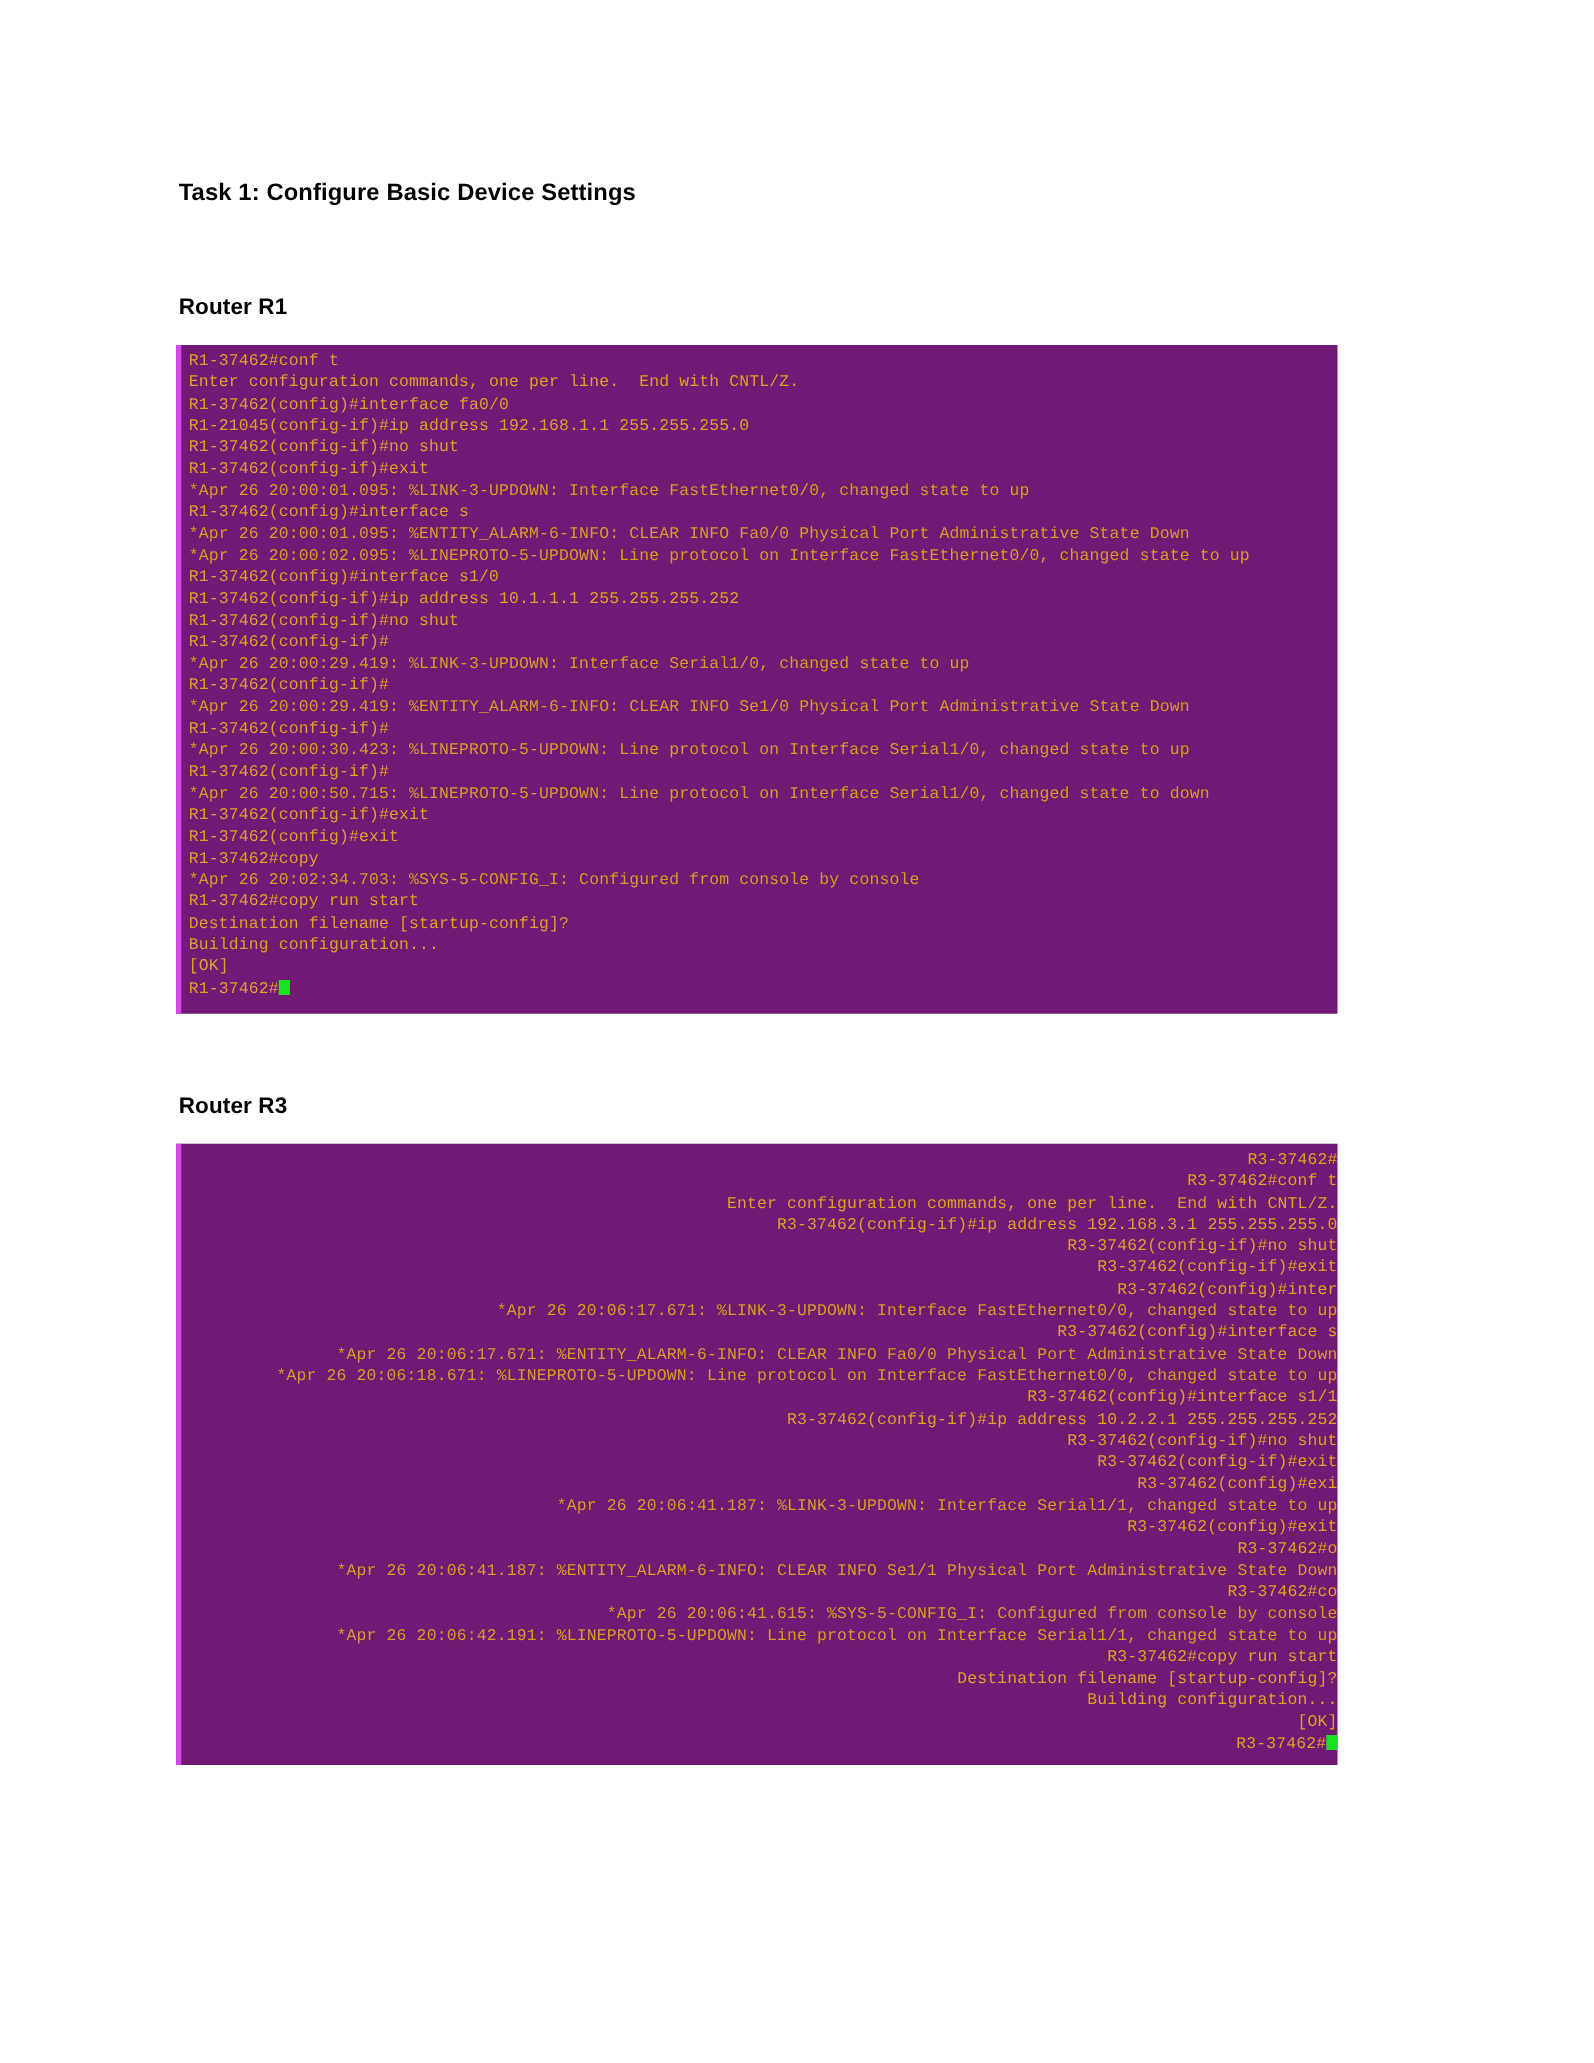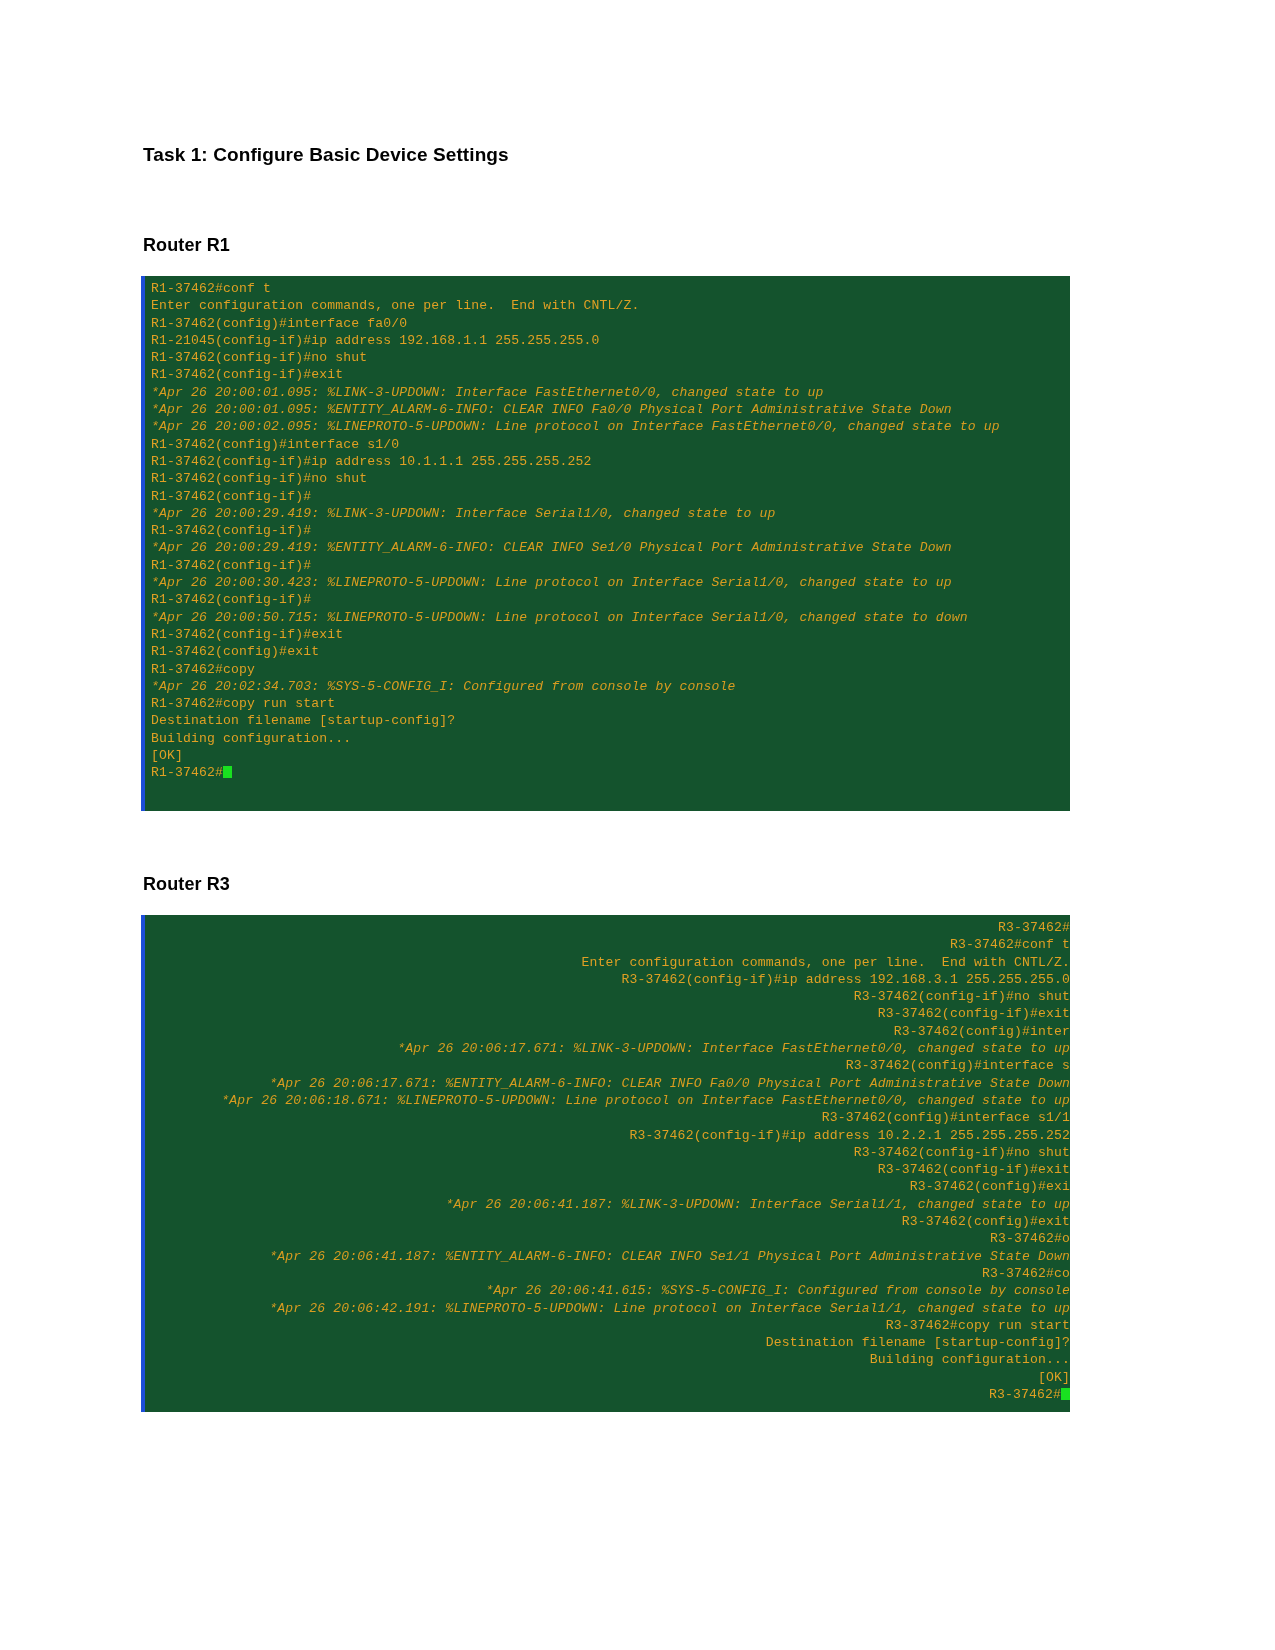--- a/index.html
+++ b/index.html
@@ -39,24 +39,24 @@
     font-weight: bold;
     letter-spacing: 0.1px;
     color: #010101;
     white-space: nowrap;
   }
   #heading-r1 { top: 235px; }
   #heading-r3 { top: 874px; }
 
   .terminal {
     position: absolute;
-    background: #14532d;
+    background: #701a75;
     overflow: hidden;
     box-sizing: border-box;
-    border-left: 4px solid #1d4ed8;
+    border-left: 4px solid #d946ef;
   }
   #terminal-r1 {
     left: 141px;
     top: 276px;
     width: 929px;
     height: 535px;
   }
   #terminal-r3 {
     left: 141px;
     top: 915px;
@@ -72,21 +72,20 @@
     font-size: 13.1px;
     line-height: 17.3px;
     color: #e8a game;
     color: #e0a024;
     white-space: pre;
     letter-spacing: 0.15px;
     height: 17.3px;
   }
   .term-line.log {
     color: #d99c20;
-    font-style: italic;
   }
   .cursor {
     display: inline-block;
     width: 9px;
     height: 12px;
     background: #19e020;
     vertical-align: -2px;
   }
 </style>
 </head>
@@ -100,20 +99,21 @@
 
   <div class="terminal" id="terminal-r1">
     <div class="term-inner" id="term-inner-r1">
         <div class="term-line">R1-37462#conf t</div>
         <div class="term-line">Enter configuration commands, one per line.  End with CNTL/Z.</div>
         <div class="term-line">R1-37462(config)#interface fa0/0</div>
         <div class="term-line">R1-21045(config-if)#ip address 192.168.1.1 255.255.255.0</div>
         <div class="term-line">R1-37462(config-if)#no shut</div>
         <div class="term-line">R1-37462(config-if)#exit</div>
         <div class="term-line log">*Apr 26 20:00:01.095: %LINK-3-UPDOWN: Interface FastEthernet0/0, changed state to up</div>
+        <div class="term-line">R1-37462(config)#interface s</div>
         <div class="term-line log">*Apr 26 20:00:01.095: %ENTITY_ALARM-6-INFO: CLEAR INFO Fa0/0 Physical Port Administrative State Down</div>
         <div class="term-line log">*Apr 26 20:00:02.095: %LINEPROTO-5-UPDOWN: Line protocol on Interface FastEthernet0/0, changed state to up</div>
         <div class="term-line">R1-37462(config)#interface s1/0</div>
         <div class="term-line">R1-37462(config-if)#ip address 10.1.1.1 255.255.255.252</div>
         <div class="term-line">R1-37462(config-if)#no shut</div>
         <div class="term-line">R1-37462(config-if)#</div>
         <div class="term-line log">*Apr 26 20:00:29.419: %LINK-3-UPDOWN: Interface Serial1/0, changed state to up</div>
         <div class="term-line">R1-37462(config-if)#</div>
         <div class="term-line log">*Apr 26 20:00:29.419: %ENTITY_ALARM-6-INFO: CLEAR INFO Se1/0 Physical Port Administrative State Down</div>
         <div class="term-line">R1-37462(config-if)#</div>

